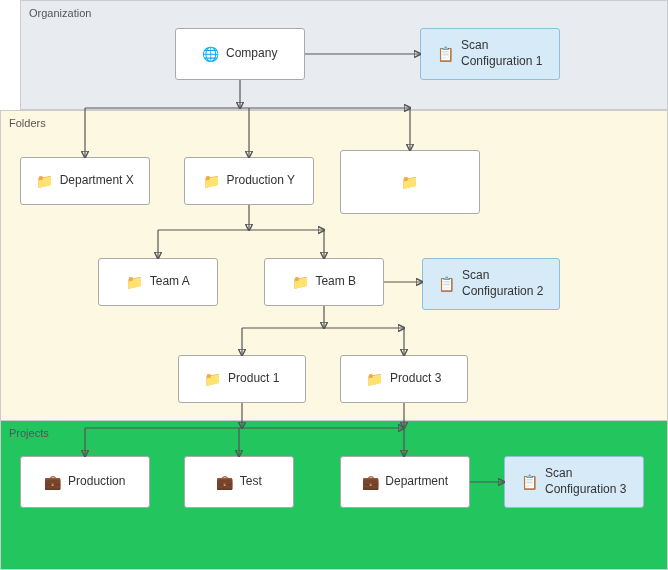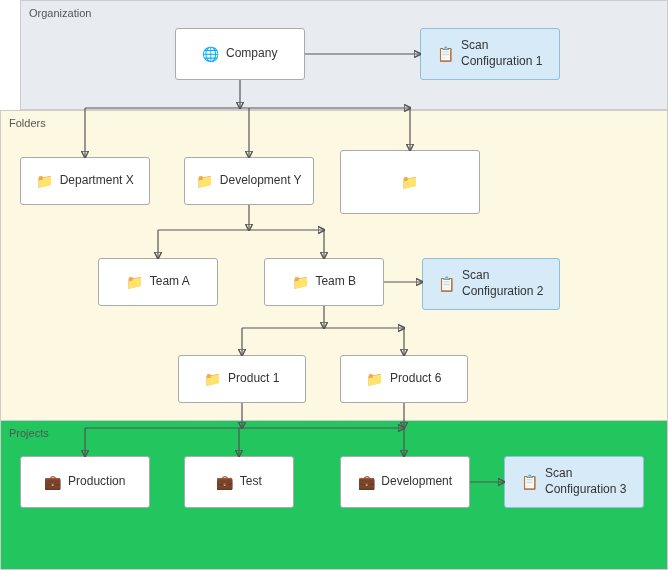--- a/index.html
+++ b/index.html
@@ -100,21 +100,21 @@
   <span class="node-icon">📋</span>
   <span class="node-label">Scan<br>Configuration 1</span>
 </div>
 
 <div class="node" style="left:20px; top:157px; width:130px; height:48px;">
   <span class="node-icon">📁</span>
   <span class="node-label">Department X</span>
 </div>
 <div class="node" style="left:184px; top:157px; width:130px; height:48px;">
   <span class="node-icon">📁</span>
-  <span class="node-label">Development Y</span>
+  <span class="node-label">Production Y</span>
 </div>
 <div class="node" style="left:340px; top:150px; width:140px; height:64px;">
   <span class="node-icon">📁</span>
 </div>
 
 <div class="node" style="left:98px; top:258px; width:120px; height:48px;">
   <span class="node-icon">📁</span>
   <span class="node-label">Team A</span>
 </div>
 <div class="node" style="left:264px; top:258px; width:120px; height:48px;">
@@ -125,34 +125,34 @@
   <span class="node-icon">📋</span>
   <span class="node-label">Scan<br>Configuration 2</span>
 </div>
 
 <div class="node" style="left:178px; top:355px; width:128px; height:48px;">
   <span class="node-icon">📁</span>
   <span class="node-label">Product 1</span>
 </div>
 <div class="node" style="left:340px; top:355px; width:128px; height:48px;">
   <span class="node-icon">📁</span>
-  <span class="node-label">Product 6</span>
+  <span class="node-label">Product 3</span>
 </div>
 
 <div class="node" style="left:20px; top:456px; width:130px; height:52px;">
   <span class="node-icon">💼</span>
   <span class="node-label">Production</span>
 </div>
 <div class="node" style="left:184px; top:456px; width:110px; height:52px;">
   <span class="node-icon">💼</span>
   <span class="node-label">Test</span>
 </div>
 <div class="node" style="left:340px; top:456px; width:130px; height:52px;">
   <span class="node-icon">💼</span>
-  <span class="node-label">Development</span>
+  <span class="node-label">Department</span>
 </div>
 <div class="node highlight" style="left:504px; top:456px; width:140px; height:52px;">
   <span class="node-icon">📋</span>
   <span class="node-label">Scan<br>Configuration 3</span>
 </div>
 
 <svg class="connectors">
   <defs>
     <marker id="arrowhead" markerWidth="6" markerHeight="6" refX="5" refY="3" orient="auto">
       <path d="M0,0 L0,6 L6,3 z" fill="#555"></path>

